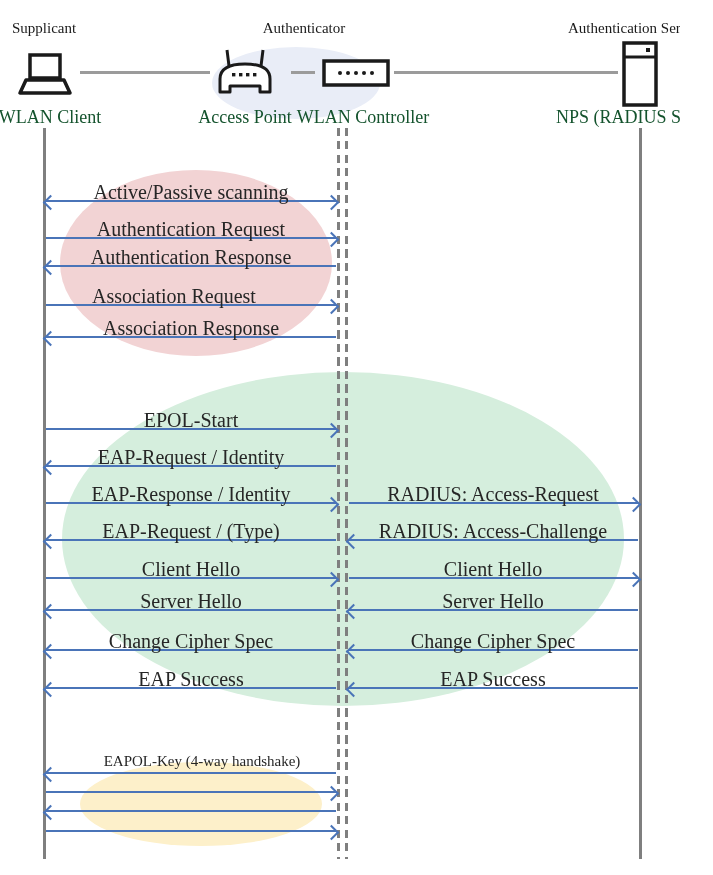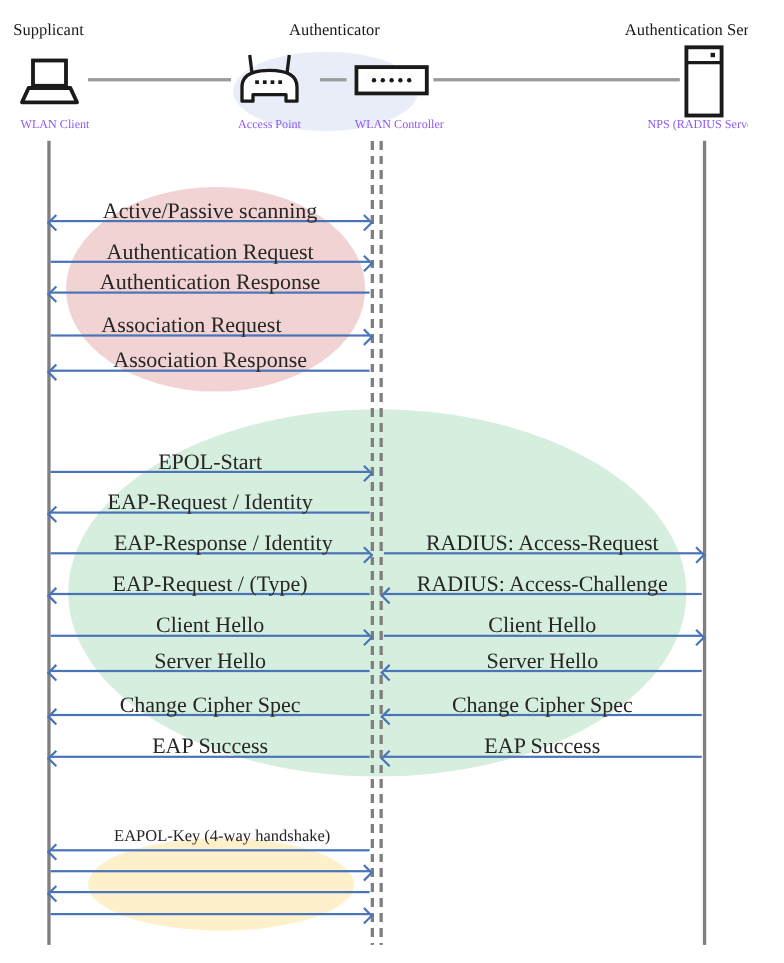--- a/index.html
+++ b/index.html
@@ -3,21 +3,21 @@
 <meta charset="utf-8">
 <style>
   html,body{margin:0;padding:0;background:#fff;}
   .canvas{
     position:relative;width:680px;height:875px;background:#fff;overflow:hidden;
     font-family:Liberation Serif, serif;color:var(--text);
   }
   
   .role-label{position:absolute;top:20px;font-size:15px;color:#1a1a1a;white-space:nowrap;z-index:5;}
   .role-center{transform:translateX(-50%);}
-  .node-label{position:absolute;top:107px;font-size:11px;color:#8b5cf6;white-space:nowrap;transform:translateX(-50%);z-index:5;}
+  .node-label{position:absolute;top:107px;font-size:18px;color:#14532d;white-space:nowrap;transform:translateX(-50%);z-index:5;}
   .icon{position:absolute;z-index:2;}
   .connector{position:absolute;height:3px;background:var(--connector);top:71px;z-index:1;}
   .auth-ellipse{position:absolute;left:212px;top:47px;width:168px;height:72px;border-radius:50%;
     background:var(--authenticator-fill);z-index:0;}
   
   .lifeline{position:absolute;top:128px;width:3px;height:731px;background:var(--lifeline);z-index:2;}
   .lifeline-dashed{position:absolute;top:128px;width:3px;height:731px;z-index:2;
     background:repeating-linear-gradient(180deg,var(--lifeline) 0 8px,transparent 8px 13.5px);}
   
   .phase-ellipse{position:absolute;border-radius:50%;z-index:1;}
@@ -128,21 +128,21 @@
         <span class="head head-r"></span>
       </div>
       <div class="msg-label" style="left: 191px; top: 409px;">EPOL-Start</div>
       <div class="msg-arrow" style="left: 46px; top: 465px; width: 290px;">
         <span class="head head-l"></span>
       </div>
       <div class="msg-label" style="left: 191px; top: 446px;">EAP-Request / Identity</div>
       <div class="msg-arrow" style="left: 46px; top: 502px; width: 290px;">
         <span class="head head-r"></span>
       </div>
-      <div class="msg-label" style="left: 191px; top: 483px; margin-left: 12px;">EAP-Response / Identity</div>
+      <div class="msg-label" style="left: 191px; top: 483px;">EAP-Response / Identity</div>
       <div class="msg-arrow" style="left: 349px; top: 502px; width: 289px;">
         <span class="head head-r"></span>
       </div>
       <div class="msg-label" style="left: 493px; top: 483px;">RADIUS: Access-Request</div>
       <div class="msg-arrow" style="left: 46px; top: 539px; width: 290px;">
         <span class="head head-l"></span>
       </div>
       <div class="msg-label" style="left: 191px; top: 520px;">EAP-Request / (Type)</div>
       <div class="msg-arrow" style="left: 349px; top: 539px; width: 289px;">
         <span class="head head-l"></span>

